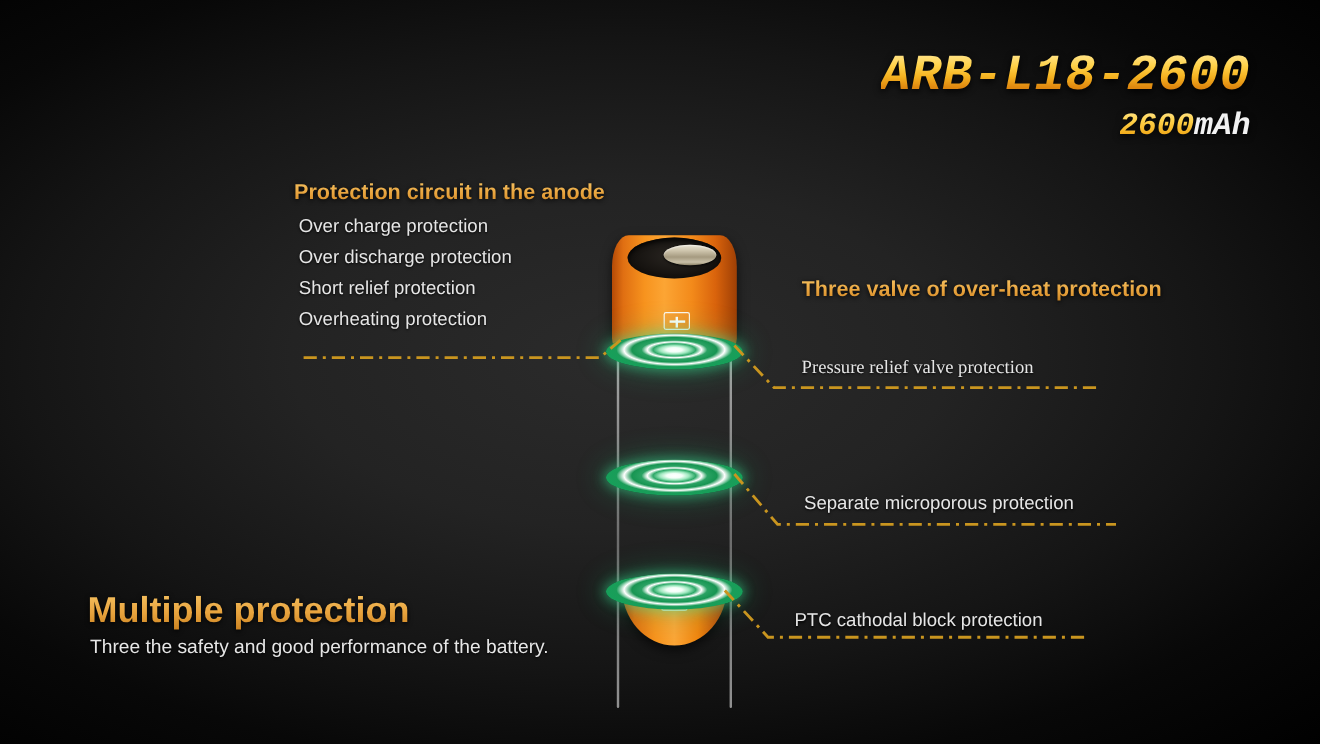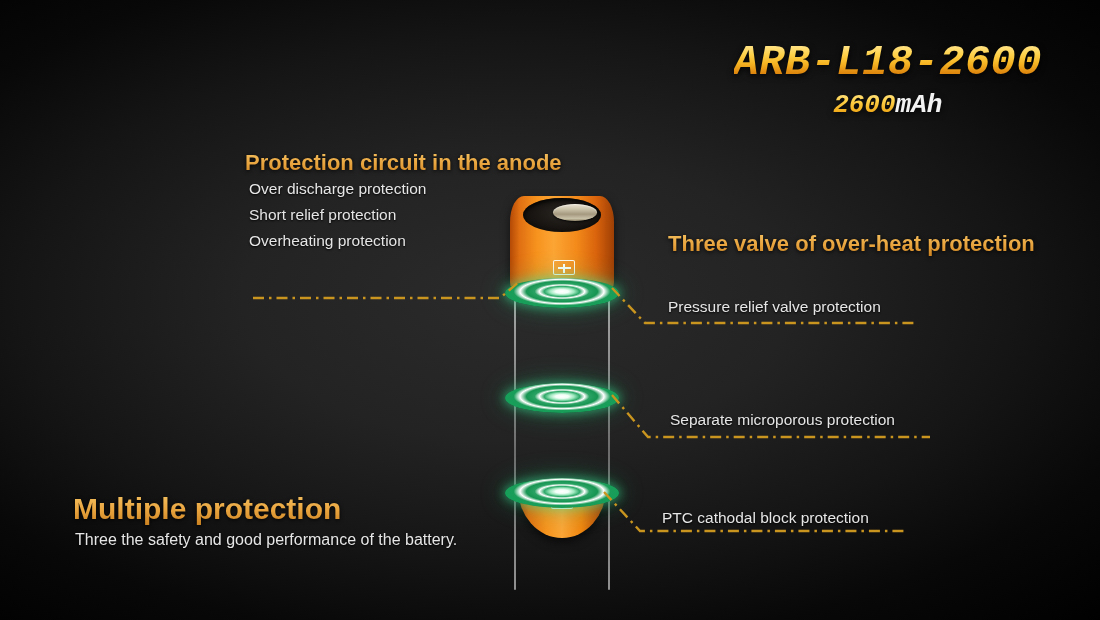--- a/index.html
+++ b/index.html
@@ -28,54 +28,53 @@
     -webkit-background-clip:text; background-clip:text;
     color:transparent; -webkit-text-fill-color:transparent;
     filter:drop-shadow(0 2px 3px rgba(0,0,0,.85));
     white-space:nowrap;
   }
   #product-capacity {
     margin-top:6px;
     font-size:26px; font-weight:bold; font-style:italic;
     white-space:nowrap;
     filter:drop-shadow(0 2px 3px rgba(0,0,0,.8));
-    text-align:center;
   }
   #capacity-number {
     background:linear-gradient(180deg,#FFE9A0 0%,#FFD24A 35%,#F2AE1E 70%,#D07C0C 100%);
     -webkit-background-clip:text; background-clip:text;
     color:transparent; -webkit-text-fill-color:transparent;
   }
   #capacity-unit { color:#F2F2F2; }
 
   
   .head-gold {
     position:absolute;
-    font-size:22px; font-weight:bold;
+    font-size:18px; font-weight:bold;
     color:#E9A53E;
     background:linear-gradient(180deg,#F6C464 0%,#E8A33D 55%,#C9801F 100%);
     -webkit-background-clip:text; background-clip:text;
     -webkit-text-fill-color:transparent; color:transparent;
     text-shadow:none;
     filter:drop-shadow(0 1px 2px rgba(0,0,0,.9));
     white-space:nowrap;
   }
   .body-white {
     position:absolute;
     font-size:15.5px; color:#E6E6E6;
     text-shadow:0 1px 2px rgba(0,0,0,.95);
     white-space:nowrap;
   }
 
   #anode-head { left:245px; top:150px; }
   #anode-list { position:absolute; left:249px; top:180px; }
   #anode-list .body-white { position:static; display:block; margin-bottom:8px; }
 
   #overheat-head { left:668px; top:231px; }
-  #lbl-pressure { left:668px; top:298px; }
+  #lbl-pressure { left:668px; top:298px;font-family:Liberation Serif, serif; }
   #lbl-separate { left:670px; top:411px; }
   #lbl-ptc      { left:662px; top:509px; }
 
   #multi-head {
     left:73px; top:492px;
     font-size:30px;
   }
   #multi-sub { left:75px; top:531px; font-size:16px; }
 
   
@@ -176,20 +175,21 @@
 
 <div id="stage">
 
   <div id="title-block">
     <div id="product-title">ARB-L18-2600</div>
     <div id="product-capacity"><span id="capacity-number">2600</span><span id="capacity-unit">mAh</span></div>
   </div>
 
   <div id="anode-head" class="head-gold">Protection circuit in the anode</div>
   <div id="anode-list">
+    <span class="body-white">Over charge protection</span>
     <span class="body-white">Over discharge protection</span>
     <span class="body-white">Short relief protection</span>
     <span class="body-white">Overheating protection</span>
   </div>
 
   <div id="overheat-head" class="head-gold">Three valve of over-heat protection</div>
   <div id="lbl-pressure" class="body-white">Pressure relief valve protection</div>
   <div id="lbl-separate" class="body-white">Separate microporous protection</div>
   <div id="lbl-ptc" class="body-white">PTC cathodal block protection</div>
 

